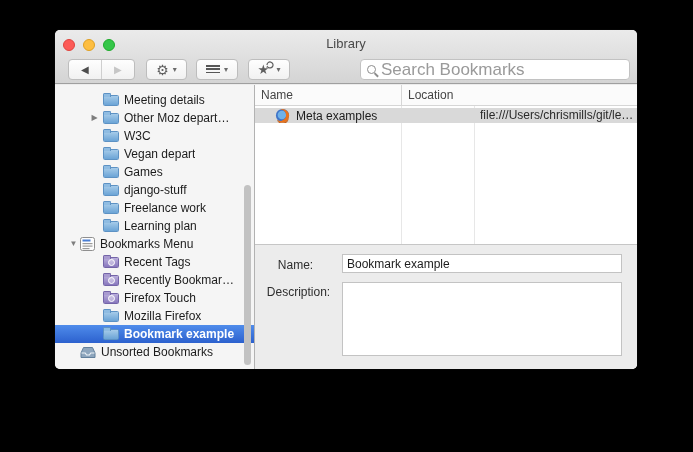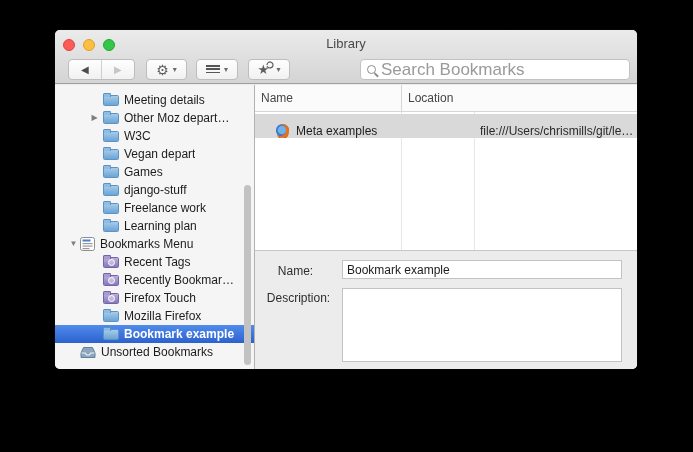--- a/index.html
+++ b/index.html
@@ -81,31 +81,31 @@
   .ficon.smart::before { background:#a99bd0; }
   .ficon.smart::after { content:""; position:absolute; left:50%; top:50%; width:5px; height:5px;
     margin:-3.5px 0 0 -3.5px; border:1px solid #fff; border-radius:50%; background:rgba(255,255,255,.35); }
   .iconsvg { flex:0 0 auto; margin-left:1px; }
 
   .sb-scroll { position:absolute; right:3px; top:100px; width:7px; height:180px;
     background:#c2c2c2; border-radius:4px; }
 
   
   .main { position:relative; flex:1; background:#fff; display:flex; flex-direction:column; }
-  .listhead { display:flex; height:27px; background:#fbfbfb; border-bottom:1px solid #d6d6d6;
+  .listhead { display:flex; height:21px; background:#fbfbfb; border-bottom:1px solid #d6d6d6;
     font-size:12px; color:#454545; }
   .hcell { display:flex; align-items:center; padding-left:6px; }
   .hcell.c-name { width:146px; }
   .hcell.c-tags { width:73px; border-left:1px solid #d6d6d6; }
   .hcell.c-loc { flex:1; border-left:1px solid #d6d6d6; }
 
   .listbody { position:relative; height:138px; background:#fff; overflow:hidden; }
   .colline { position:absolute; top:0; bottom:0; width:1px; background:#e7e7e7; }
   .colline.l1 { left:146px; } .colline.l2 { left:219px; }
-  .lrow { position:relative; display:flex; height:24px; margin-top:2px; align-items:flex-end;
+  .lrow { position:relative; display:flex; height:15px; margin-top:2px; align-items:flex-start;
     font-size:12px; color:#1c1c1c; }
   .lrow.selected-gray { background:#d9d9d9; }
   .lrow .cell-name { width:146px; display:flex; align-items:center; padding-left:20px; }
   .lrow .cell-name .nm { margin-left:6px; white-space:nowrap; }
   .lrow .cell-tags { width:73px; }
   .lrow .cell-loc { flex:1; padding-left:6px; white-space:nowrap; overflow:hidden; color:#2a2a2a; }
 
   
   .details { position:relative; flex:1; background:#ececec; border-top:1px solid #c6c6c6;
     font-size:12px; color:#2e2e2e; }

